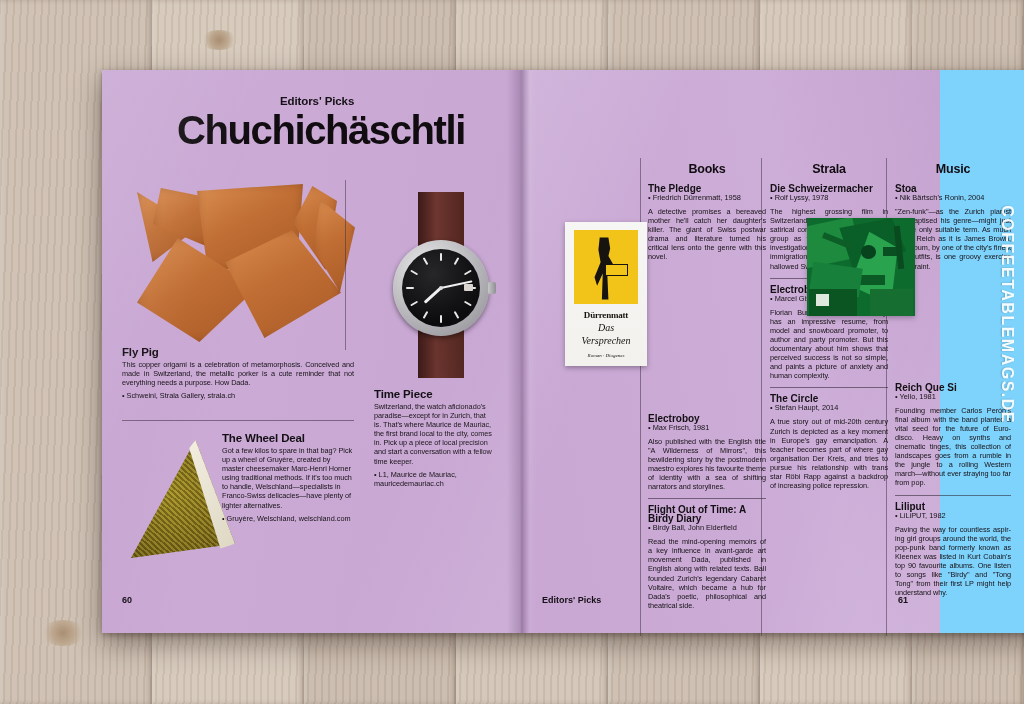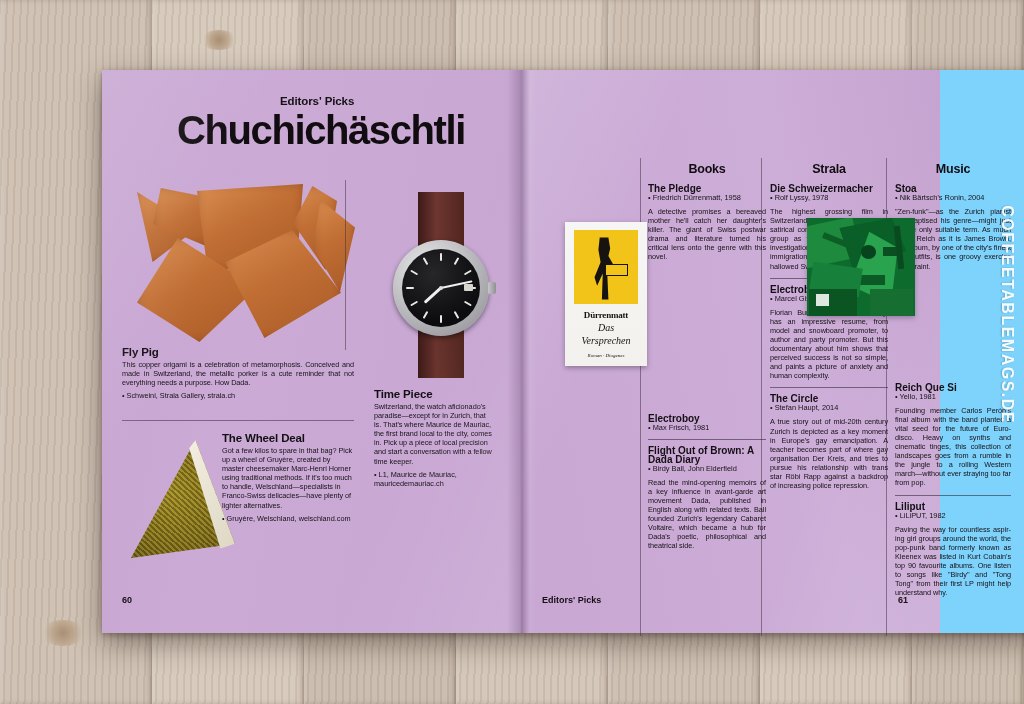--- a/index.html
+++ b/index.html
@@ -271,26 +271,27 @@
         <div class="small-hd">The Pledge</div>
         <div class="byline">• Friedrich Dürrenmatt, 1958</div>
         <p class="body just">A detective promises a bereaved mother he'll catch her daughter's killer. The giant of Swiss postwar drama and literature turned his critical lens onto the genre with this novel.</p>
       </div>
 
       <div style="height:152px;"></div>
 
       <div>
         <div class="small-hd">Electroboy</div>
         <div class="byline">• Max Frisch, 1981</div>
+        <p class="body just">Also published with the English title "A Wilderness of Mirrors", this bewildering story by the postmod­ern maestro explores his favourite theme of identity with a sea of shifting narrators and storylines.</p>
       </div>
 
       <div class="rule"></div>
 
       <div>
-        <div class="small-hd">Flight Out of Brown: A Dada Diary</div>
+        <div class="small-hd">Flight Out of Time: A Birdy Diary</div>
         <div class="byline">• Birdy Ball, John Elderfield</div>
         <p class="body just">Read the mind-opening memoirs of a key influence in avant-garde art movement Dada, published in English along with related texts. Ball founded Zurich's legendary Cabaret Voltaire, which became a hub for Dada's poetic, philosophi­cal and theatrical side.</p>
       </div>
     </div>
 
     <div class="art bookcover" style="left:463px;top:152px;">
       <div class="bc-top">
         <div class="bc-fig"></div>
         <div class="bc-plate"></div>
       </div>

